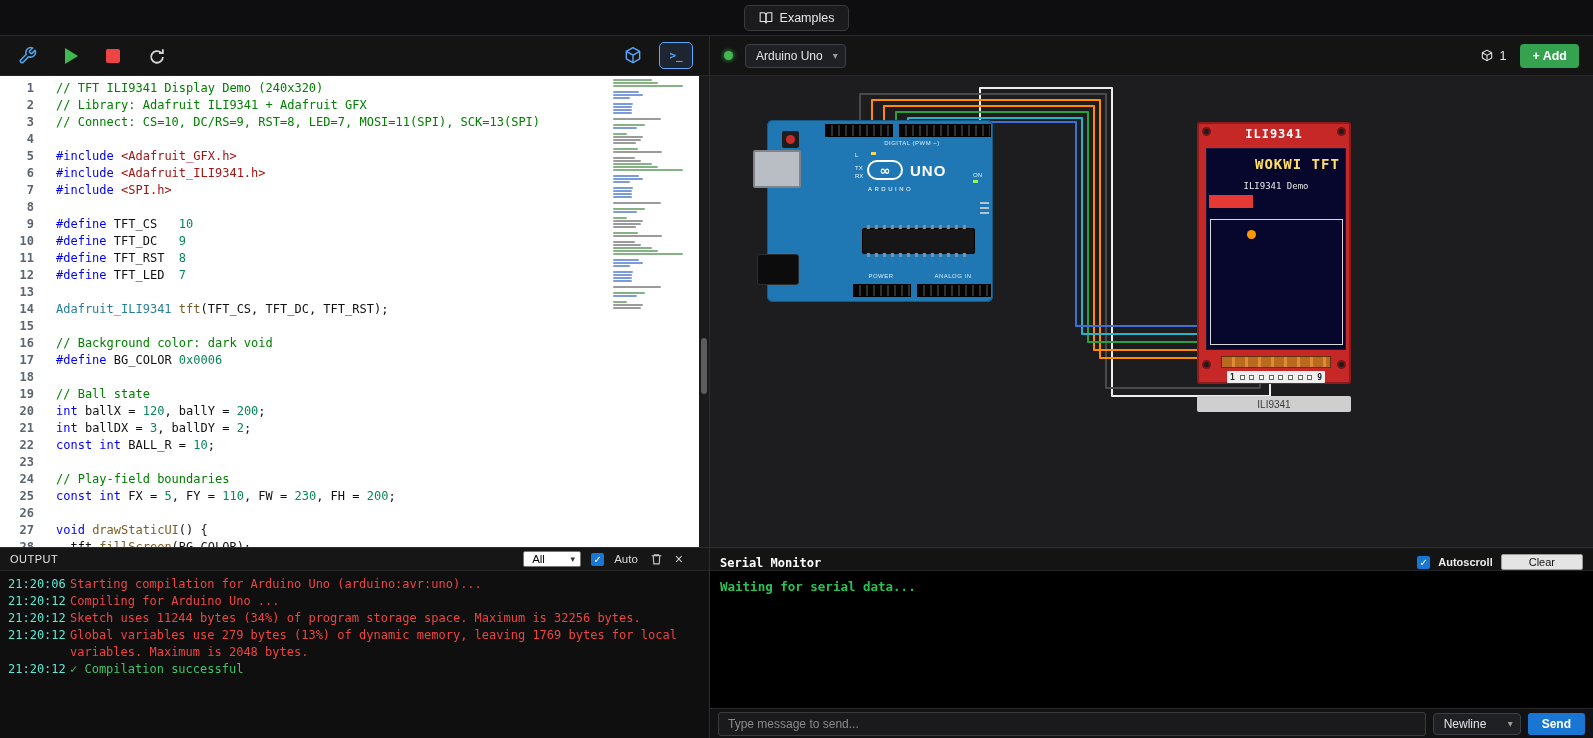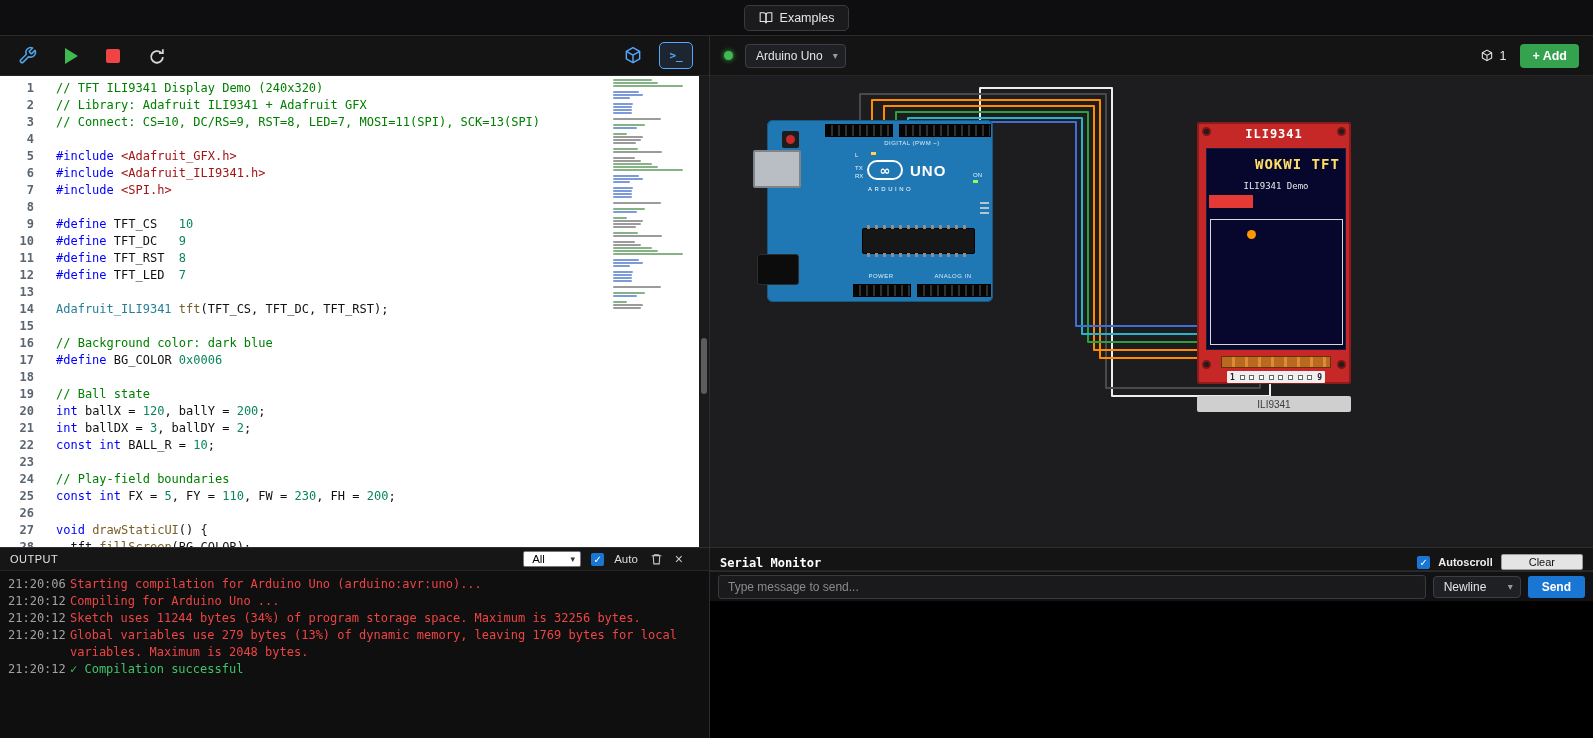--- a/index.html
+++ b/index.html
@@ -146,21 +146,21 @@
     border-radius:2px; color:#000; font-size:11.5px; padding:1px 20px 1px 8px;
     min-width:58px; cursor:pointer; }
   .select-light .caret { position:absolute; right:5px; top:2px; color:#333; font-size:9px; }
   .chk { width:13px; height:13px; background:var(--accent); border-radius:2px;
     color:#fff; font-size:10px; display:inline-flex; align-items:center;
     justify-content:center; cursor:pointer; }
   .chk-lbl { color:#dadada; font-size:11.5px; }
   .x-btn { color:#c9c9c9; font-size:14px; background:none; border:none; cursor:pointer; }
   .o-log { flex:1; overflow:hidden; padding:5px 8px; font:12px/17px "DejaVu Sans Mono",monospace; }
   .o-row { display:flex; }
-  .o-time { width:62px; flex:none; color:#a3a3a3; }
+  .o-time { width:62px; flex:none; color:#5eead4; }
   .o-msg { flex:1; color:#ef4444; white-space:pre-wrap; word-break:break-word; }
   .o-ok { color:var(--success); }
 
   .serial-pane { flex:1; display:flex; flex-direction:column; background:#000; }
   .s-header { height:23px; display:flex; align-items:flex-end; padding:0 10px;
     background:#141414; border-bottom:1px solid #262626; }
   .s-title { color:#fff; font:700 12px "DejaVu Sans Mono",monospace; }
   .s-controls { margin-left:auto; display:flex; align-items:center; gap:8px; }
   .s-ctl-lbl { color:#eee; font-size:11px; font-weight:700; }
   .clear-btn { background:#e4e4e4; color:#111; border:1px solid #9a9a9a;
@@ -268,21 +268,21 @@
           <div class="cl"><span class="tk-d">#include</span> <span class="tk-s">&lt;Adafruit_ILI9341.h&gt;</span></div>
           <div class="cl"><span class="tk-d">#include</span> <span class="tk-s">&lt;SPI.h&gt;</span></div>
           <div class="cl">&nbsp;</div>
           <div class="cl"><span class="tk-d">#define</span> TFT_CS   <span class="tk-n">10</span></div>
           <div class="cl"><span class="tk-d">#define</span> TFT_DC   <span class="tk-n">9</span></div>
           <div class="cl"><span class="tk-d">#define</span> TFT_RST  <span class="tk-n">8</span></div>
           <div class="cl"><span class="tk-d">#define</span> TFT_LED  <span class="tk-n">7</span></div>
           <div class="cl">&nbsp;</div>
           <div class="cl"><span class="tk-t">Adafruit_ILI9341</span> <span class="tk-f">tft</span>(TFT_CS, TFT_DC, TFT_RST);</div>
           <div class="cl">&nbsp;</div>
-          <div class="cl"><span class="tk-c">// Background color: dark blue</span></div>
+          <div class="cl"><span class="tk-c">// Background color: dark void</span></div>
           <div class="cl"><span class="tk-d">#define</span> BG_COLOR <span class="tk-n">0x0006</span></div>
           <div class="cl">&nbsp;</div>
           <div class="cl"><span class="tk-c">// Ball state</span></div>
           <div class="cl"><span class="tk-k">int</span> ballX = <span class="tk-n">120</span>, ballY = <span class="tk-n">200</span>;</div>
           <div class="cl"><span class="tk-k">int</span> ballDX = <span class="tk-n">3</span>, ballDY = <span class="tk-n">2</span>;</div>
           <div class="cl"><span class="tk-k">const</span> <span class="tk-k">int</span> BALL_R = <span class="tk-n">10</span>;</div>
           <div class="cl">&nbsp;</div>
           <div class="cl"><span class="tk-c">// Play-field boundaries</span></div>
           <div class="cl"><span class="tk-k">const</span> <span class="tk-k">int</span> FX = <span class="tk-n">5</span>, FY = <span class="tk-n">110</span>, FW = <span class="tk-n">230</span>, FH = <span class="tk-n">200</span>;</div>
           <div class="cl">&nbsp;</div>
@@ -514,20 +514,21 @@
 
   <section class="serial-pane">
     <div class="s-header">
       <span class="s-title">Serial Monitor</span>
       <div class="s-controls">
         <span class="chk">✓</span>
         <span class="s-ctl-lbl">Autoscroll</span>
         <button class="clear-btn">Clear</button>
       </div>
     </div>
+    <div class="s-content">Waiting for serial data...</div>
     <div class="s-inputrow">
       <input class="s-input" placeholder="Type message to send..." style="">
       <div class="select" style="min-width:88px; padding:3px 22px 3px 10px;">
         <span>Newline</span>
         <span class="caret">▾</span>
       </div>
       <button class="send-btn">Send</button>
     </div>
   </section>
 </div>

